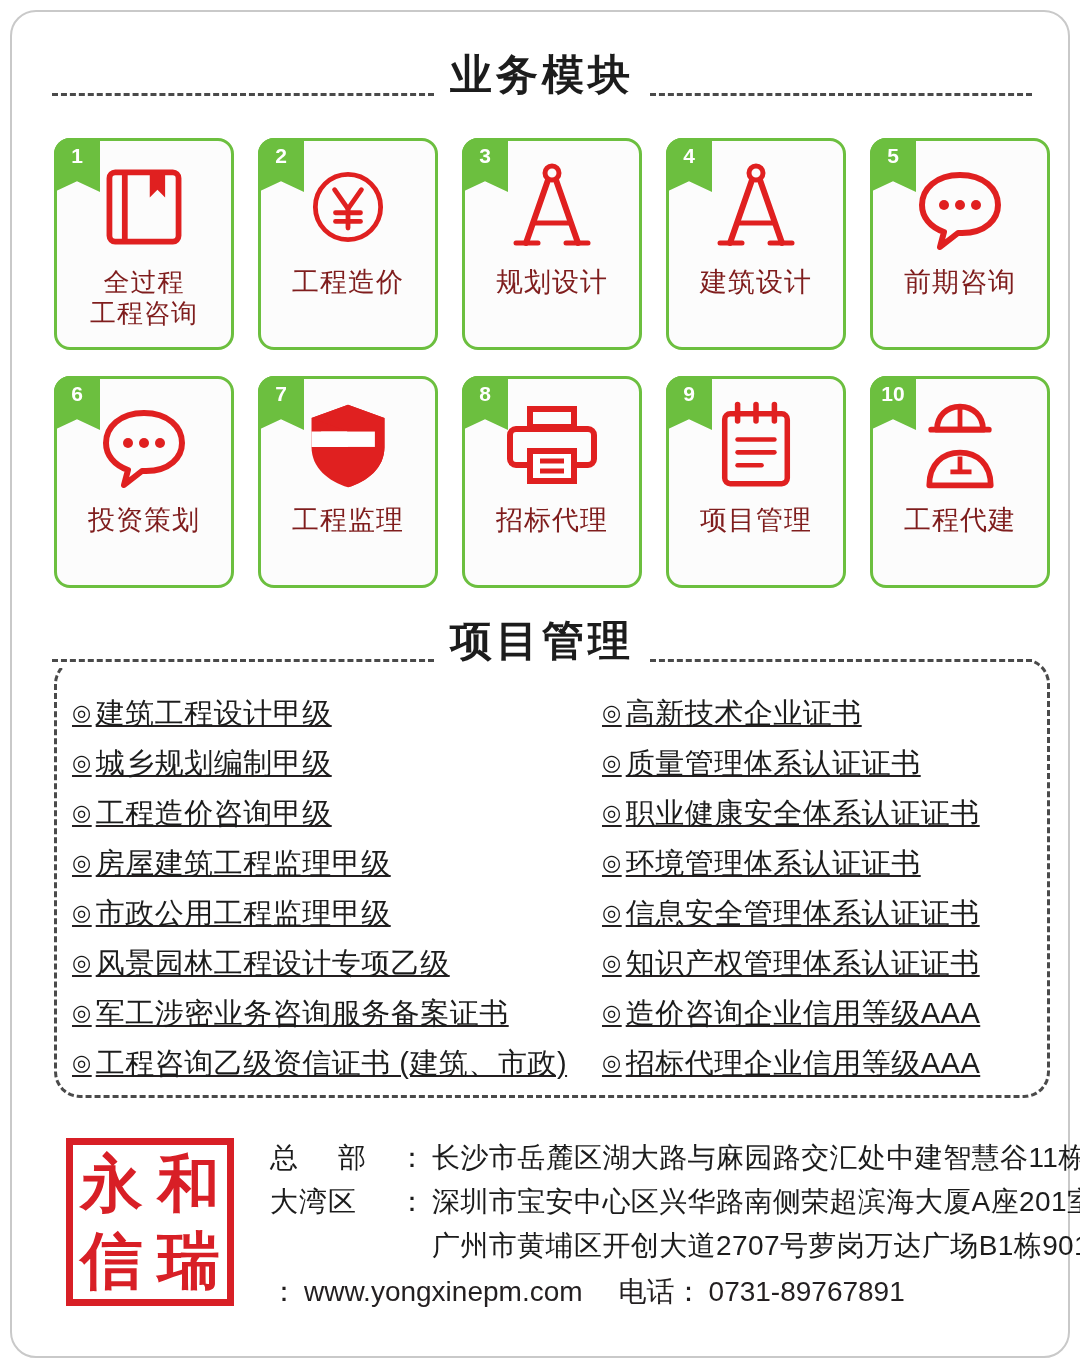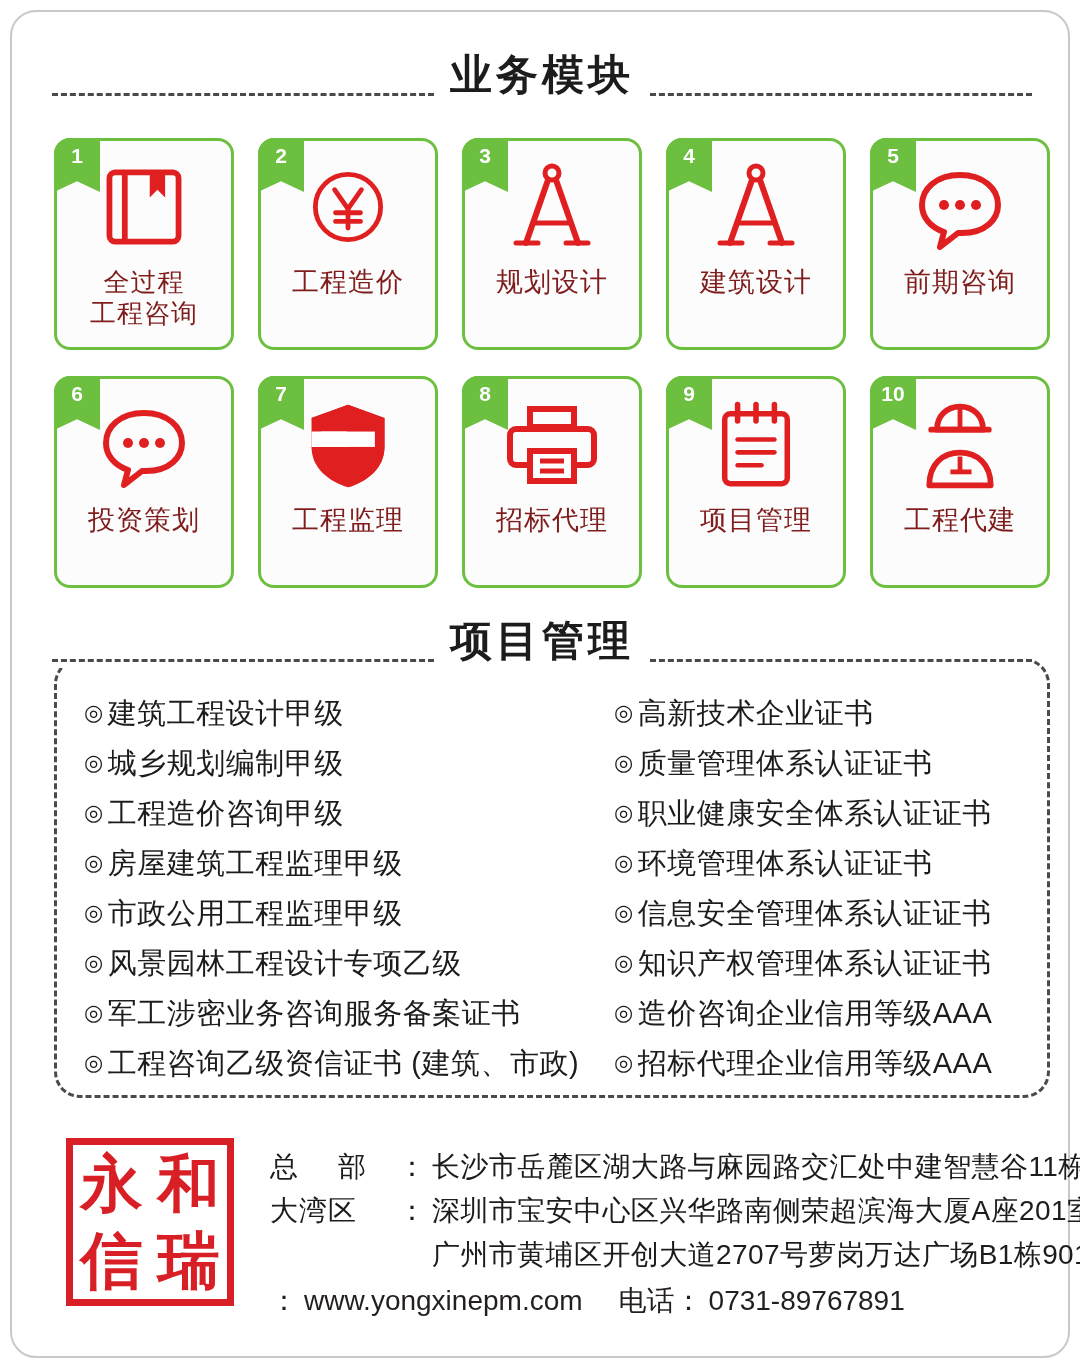--- a/index.html
+++ b/index.html
@@ -123,25 +123,26 @@
     left: 42px;
     top: 646px;
     width: 996px;
     height: 440px;
     border: 3px dashed #4a4a4a;
     border-radius: 26px;
     box-sizing: border-box;
   }
   .qual-cols {
     position: absolute;
-    left: 72px;
+    left: 60px;
     top: 676px;
     width: 980px;
     display: grid;
     grid-template-columns: 530px 450px;
+    text-decoration: underline;
   }
   .qual-list { list-style: none; margin: 0; padding: 0; }
   .qual-list li {
     font-size: 29px;
     line-height: 49px;
     color: #1c1c1c;
     white-space: nowrap;
     letter-spacing: 0.5px;
   }
   .qual-list li .bullet {
@@ -180,21 +181,20 @@
     align-items: center;
     justify-content: center;
     font-family: "DejaVu Serif", "Liberation Serif", serif;
     line-height: 1;
   }
   .addr-block {
     position: absolute;
     left: 212px;
     top: 6px;
     width: 790px;
-    margin-top: 9px;
   }
   .addr-row {
     display: flex;
     align-items: baseline;
     font-size: 28px;
     line-height: 44px;
     color: #1c1c1c;
     white-space: nowrap;
   }
   .addr-key {

